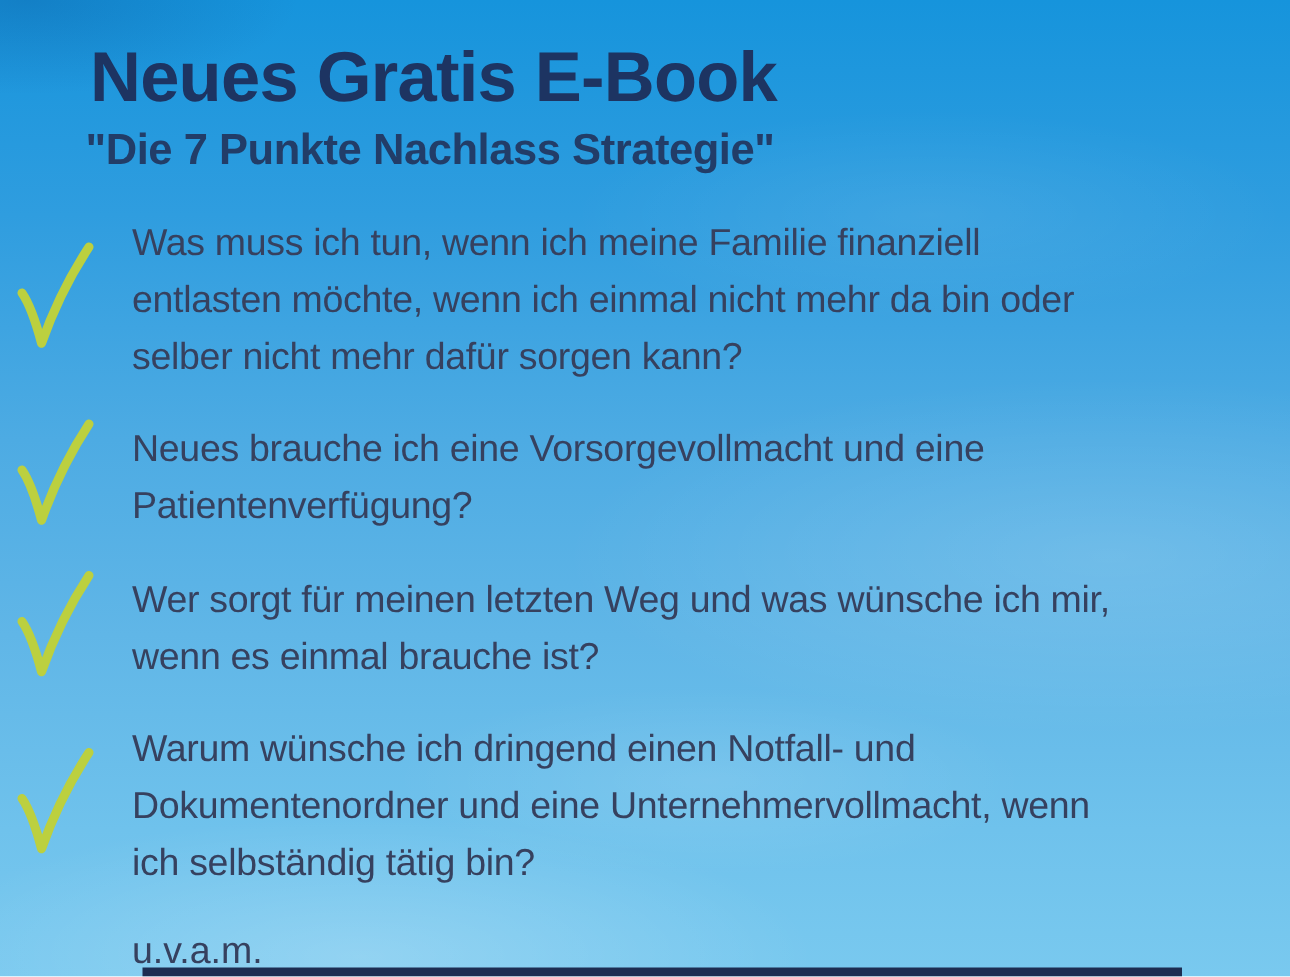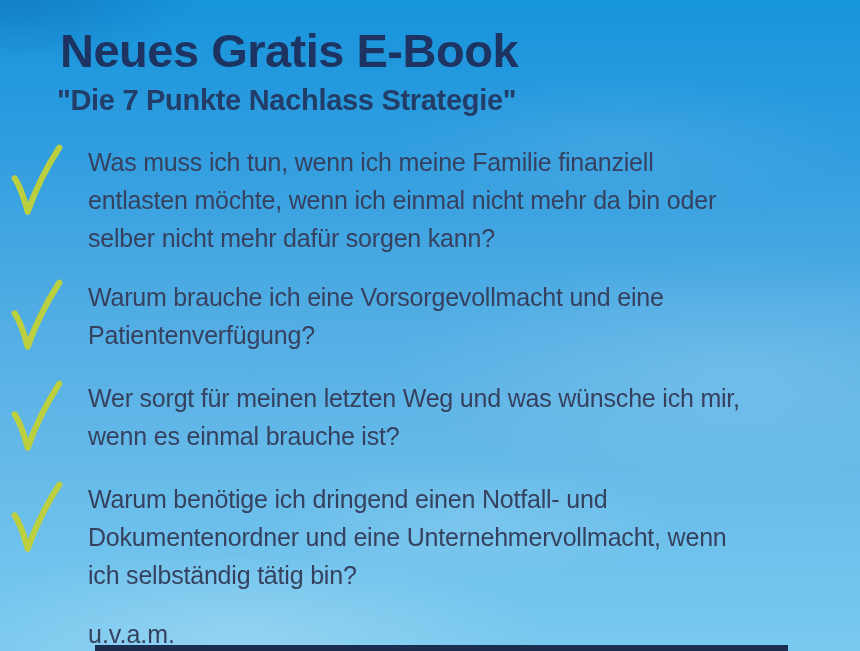--- a/index.html
+++ b/index.html
@@ -30,21 +30,21 @@
   }
   .subtitle {
     margin: 6px 0 0 0;
     font-size: 29px;
     line-height: 34px;
     font-weight: 700;
     letter-spacing: -0.3px;
     color: #223d68;
   }
   .bullets { margin-top: 26px; display: flex; flex-direction: column; row-gap: 21px; }
-  .bullet-row { display: flex; align-items: flex-start; }
+  .bullet-row { display: flex; align-items: center; }
   .check-col {
     flex: 0 0 88px;
     display: flex;
     justify-content: flex-start;
     padding-left: 8px;
     box-sizing: border-box;
   }
   .check-col svg { width: 58px; height: 80px; }
   .bullet-text {
     font-size: 25px;
@@ -91,41 +91,41 @@
 entlasten möchte, wenn ich einmal nicht mehr da bin oder
 selber nicht mehr dafür sorgen kann?</span>
     </div>
 
     <div class="bullet-row">
       <span class="check-col">
         <svg viewBox="0 0 60 86" fill="none">
           <path d="M6 38 Q13 48 20 74 Q33 37 54 5" stroke="#bcd03f" stroke-width="6.5" stroke-linecap="round" stroke-linejoin="round"></path>
         </svg>
       </span>
-      <span class="bullet-text">Warum brauche ich eine Vorsorgevollmacht und eine
+      <span class="bullet-text">Neues brauche ich eine Vorsorgevollmacht und eine
 Patientenverfügung?</span>
     </div>
 
     <div class="bullet-row">
       <span class="check-col">
         <svg viewBox="0 0 60 86" fill="none">
           <path d="M6 38 Q13 48 20 74 Q33 37 54 5" stroke="#bcd03f" stroke-width="6.5" stroke-linecap="round" stroke-linejoin="round"></path>
         </svg>
       </span>
       <span class="bullet-text">Wer sorgt für meinen letzten Weg und was wünsche ich mir,
 wenn es einmal brauche ist?</span>
     </div>
 
     <div class="bullet-row">
       <span class="check-col">
         <svg viewBox="0 0 60 86" fill="none">
           <path d="M6 38 Q13 48 20 74 Q33 37 54 5" stroke="#bcd03f" stroke-width="6.5" stroke-linecap="round" stroke-linejoin="round"></path>
         </svg>
       </span>
-      <span class="bullet-text">Warum benötige ich dringend einen Notfall- und
+      <span class="bullet-text">Warum wünsche ich dringend einen Notfall- und
 Dokumentenordner und eine Unternehmervollmacht, wenn
 ich selbständig tätig bin?</span>
     </div>
 
   </div>
 
   <div class="footer-note">u.v.a.m.</div>
 
   <div class="bottom-bar"></div>
 

